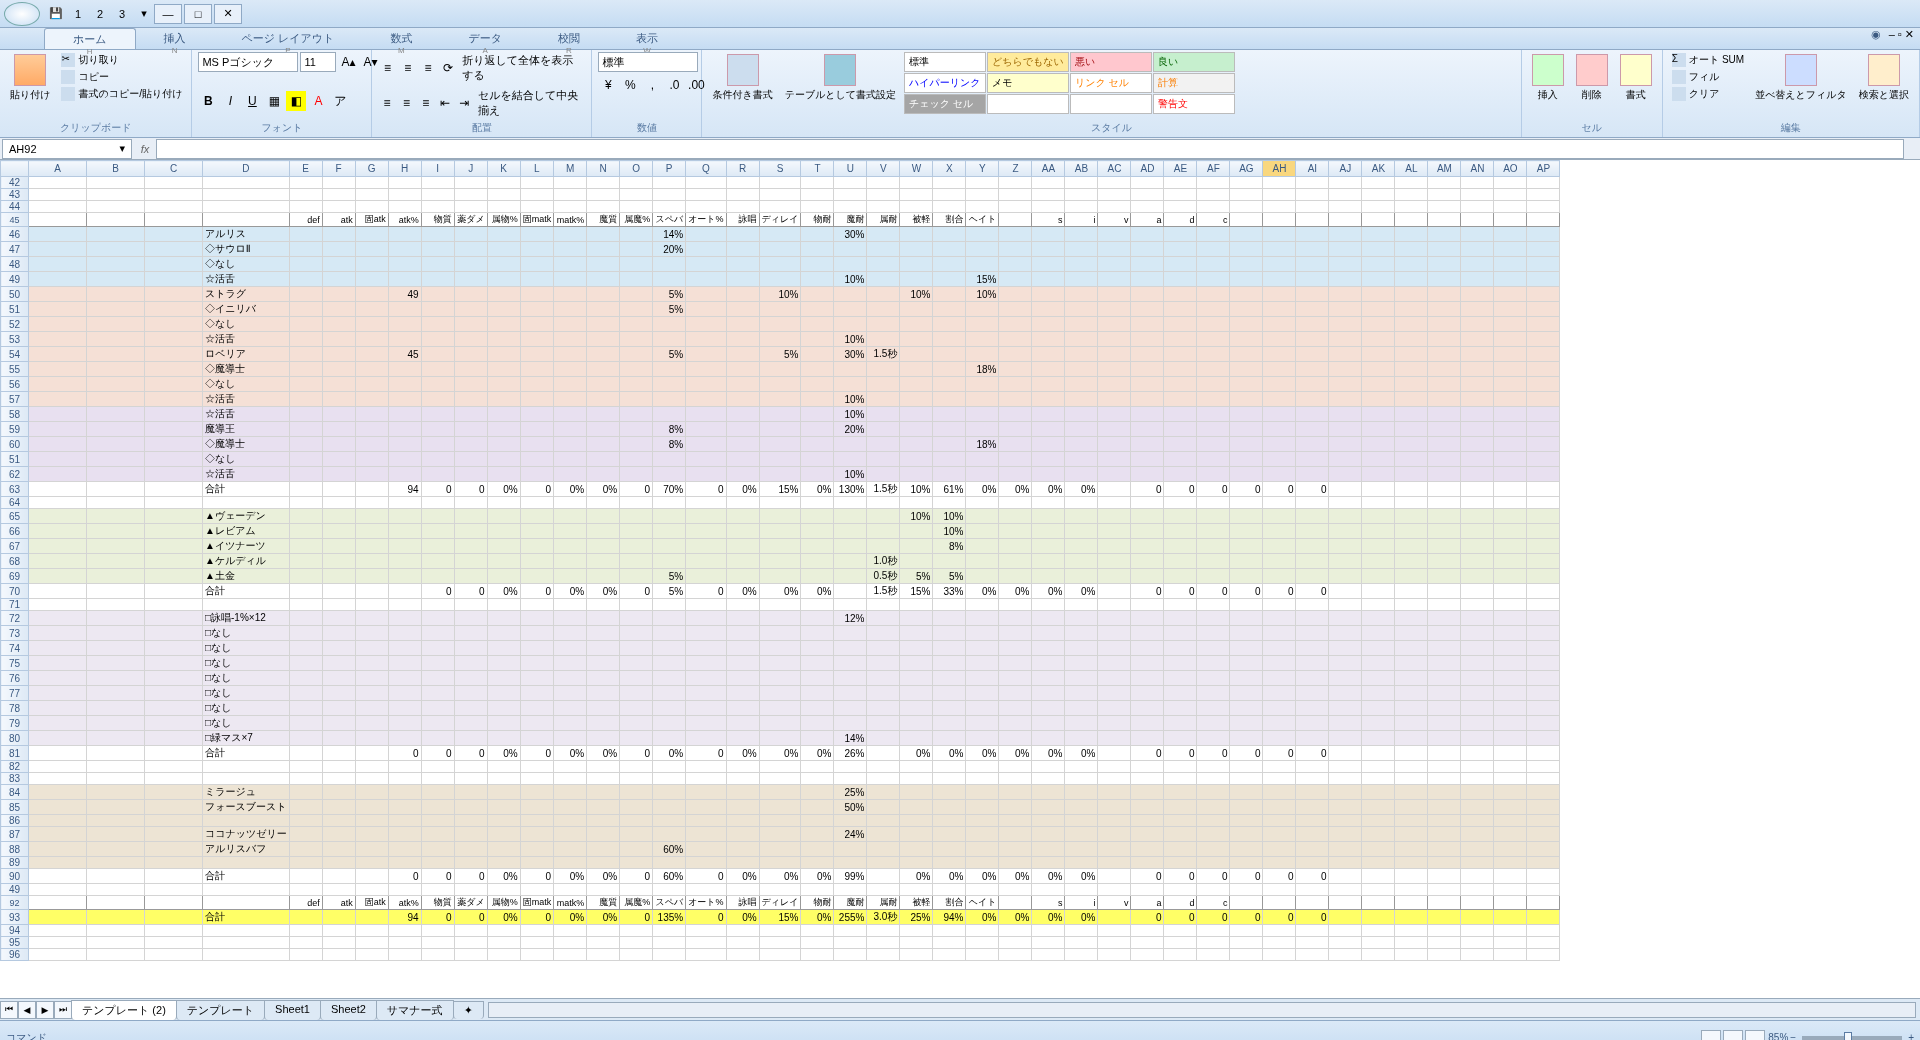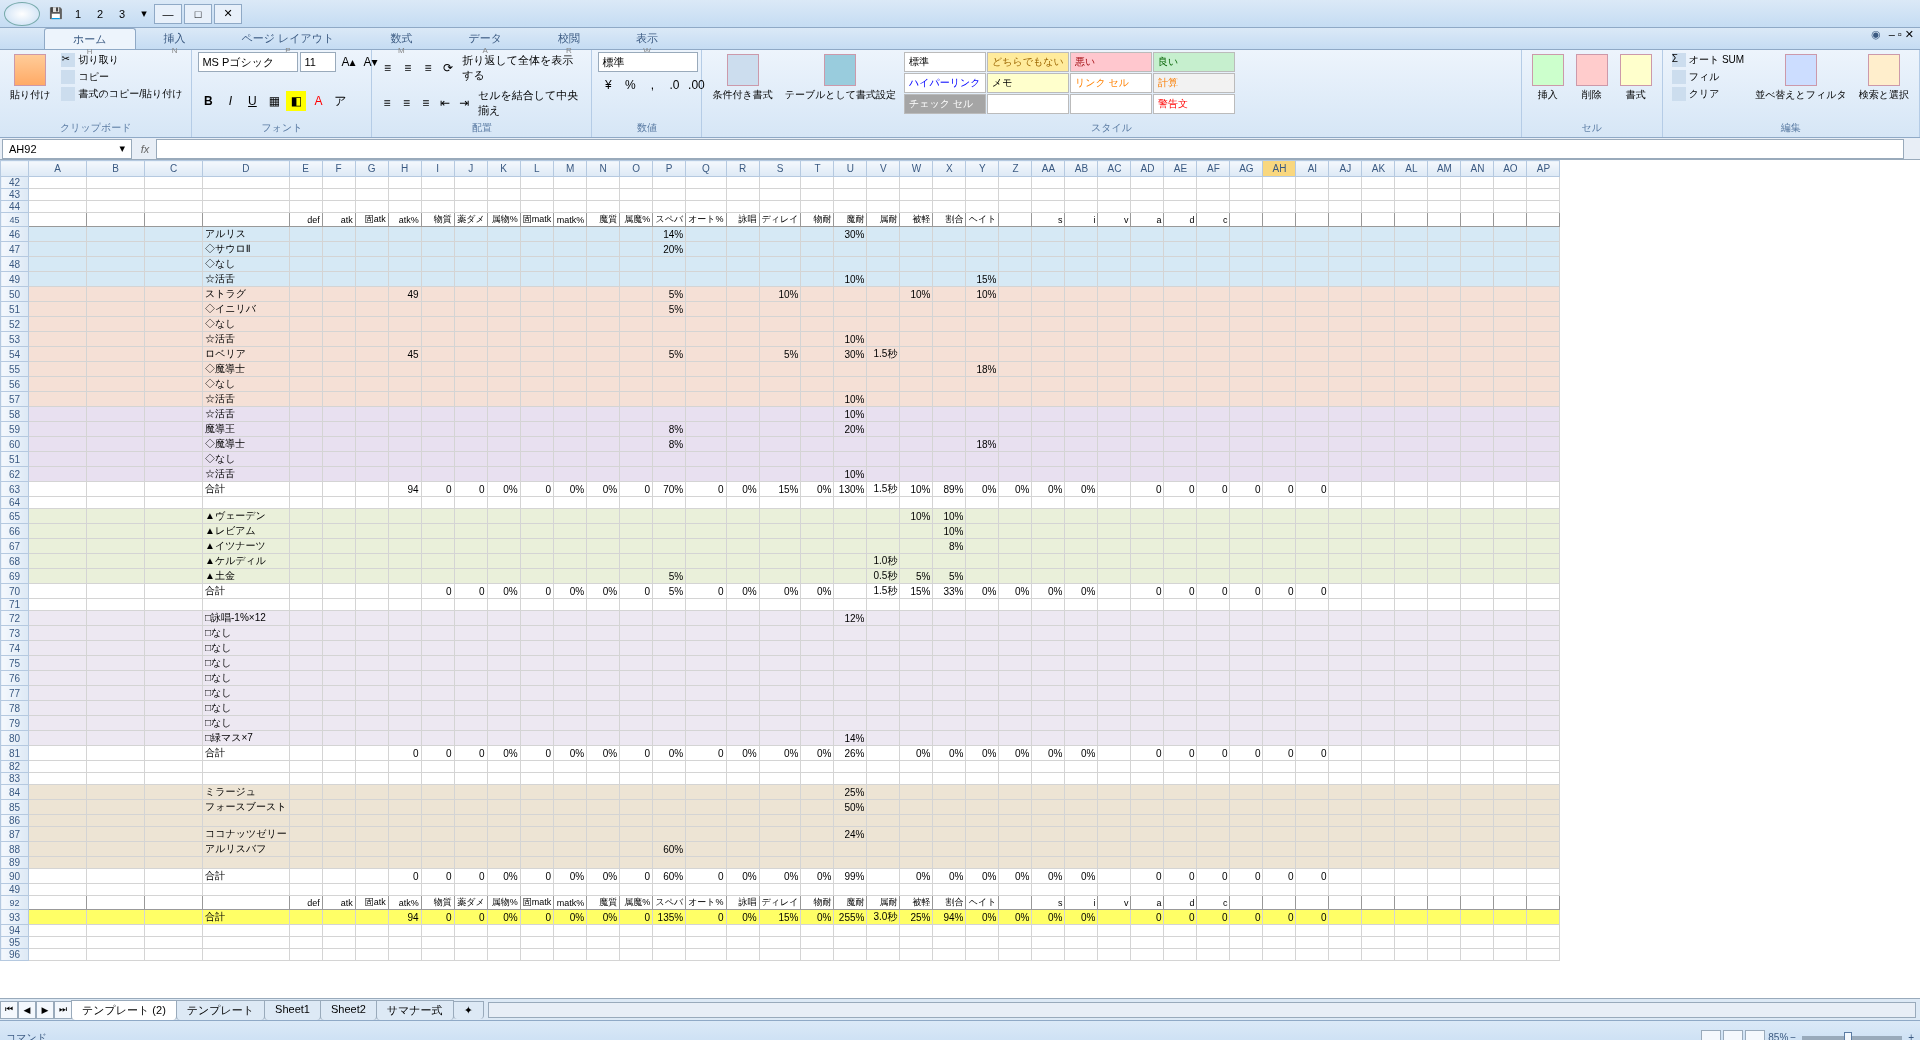--- a/index.html
+++ b/index.html
@@ -1368,21 +1368,21 @@
           <td class="tr">0%</td>
           <td class="tr">0</td>
           <td class="tr">70%</td>
           <td class="tr">0</td>
           <td class="tr">0%</td>
           <td class="tr">15%</td>
           <td class="tr">0%</td>
           <td class="tr">130%</td>
           <td class="tr">1.5秒</td>
           <td class="tr">10%</td>
-          <td class="tr">89%</td>
+          <td class="tr">61%</td>
           <td class="tr">0%</td>
           <td class="tr">0%</td>
           <td class="tr">0%</td>
           <td class="tr">0%</td>
           <td class="tr"></td>
           <td class="tr">0</td>
           <td class="tr">0</td>
           <td class="tr">0</td>
           <td class="tr">0</td>
           <td class="tr">0</td>

